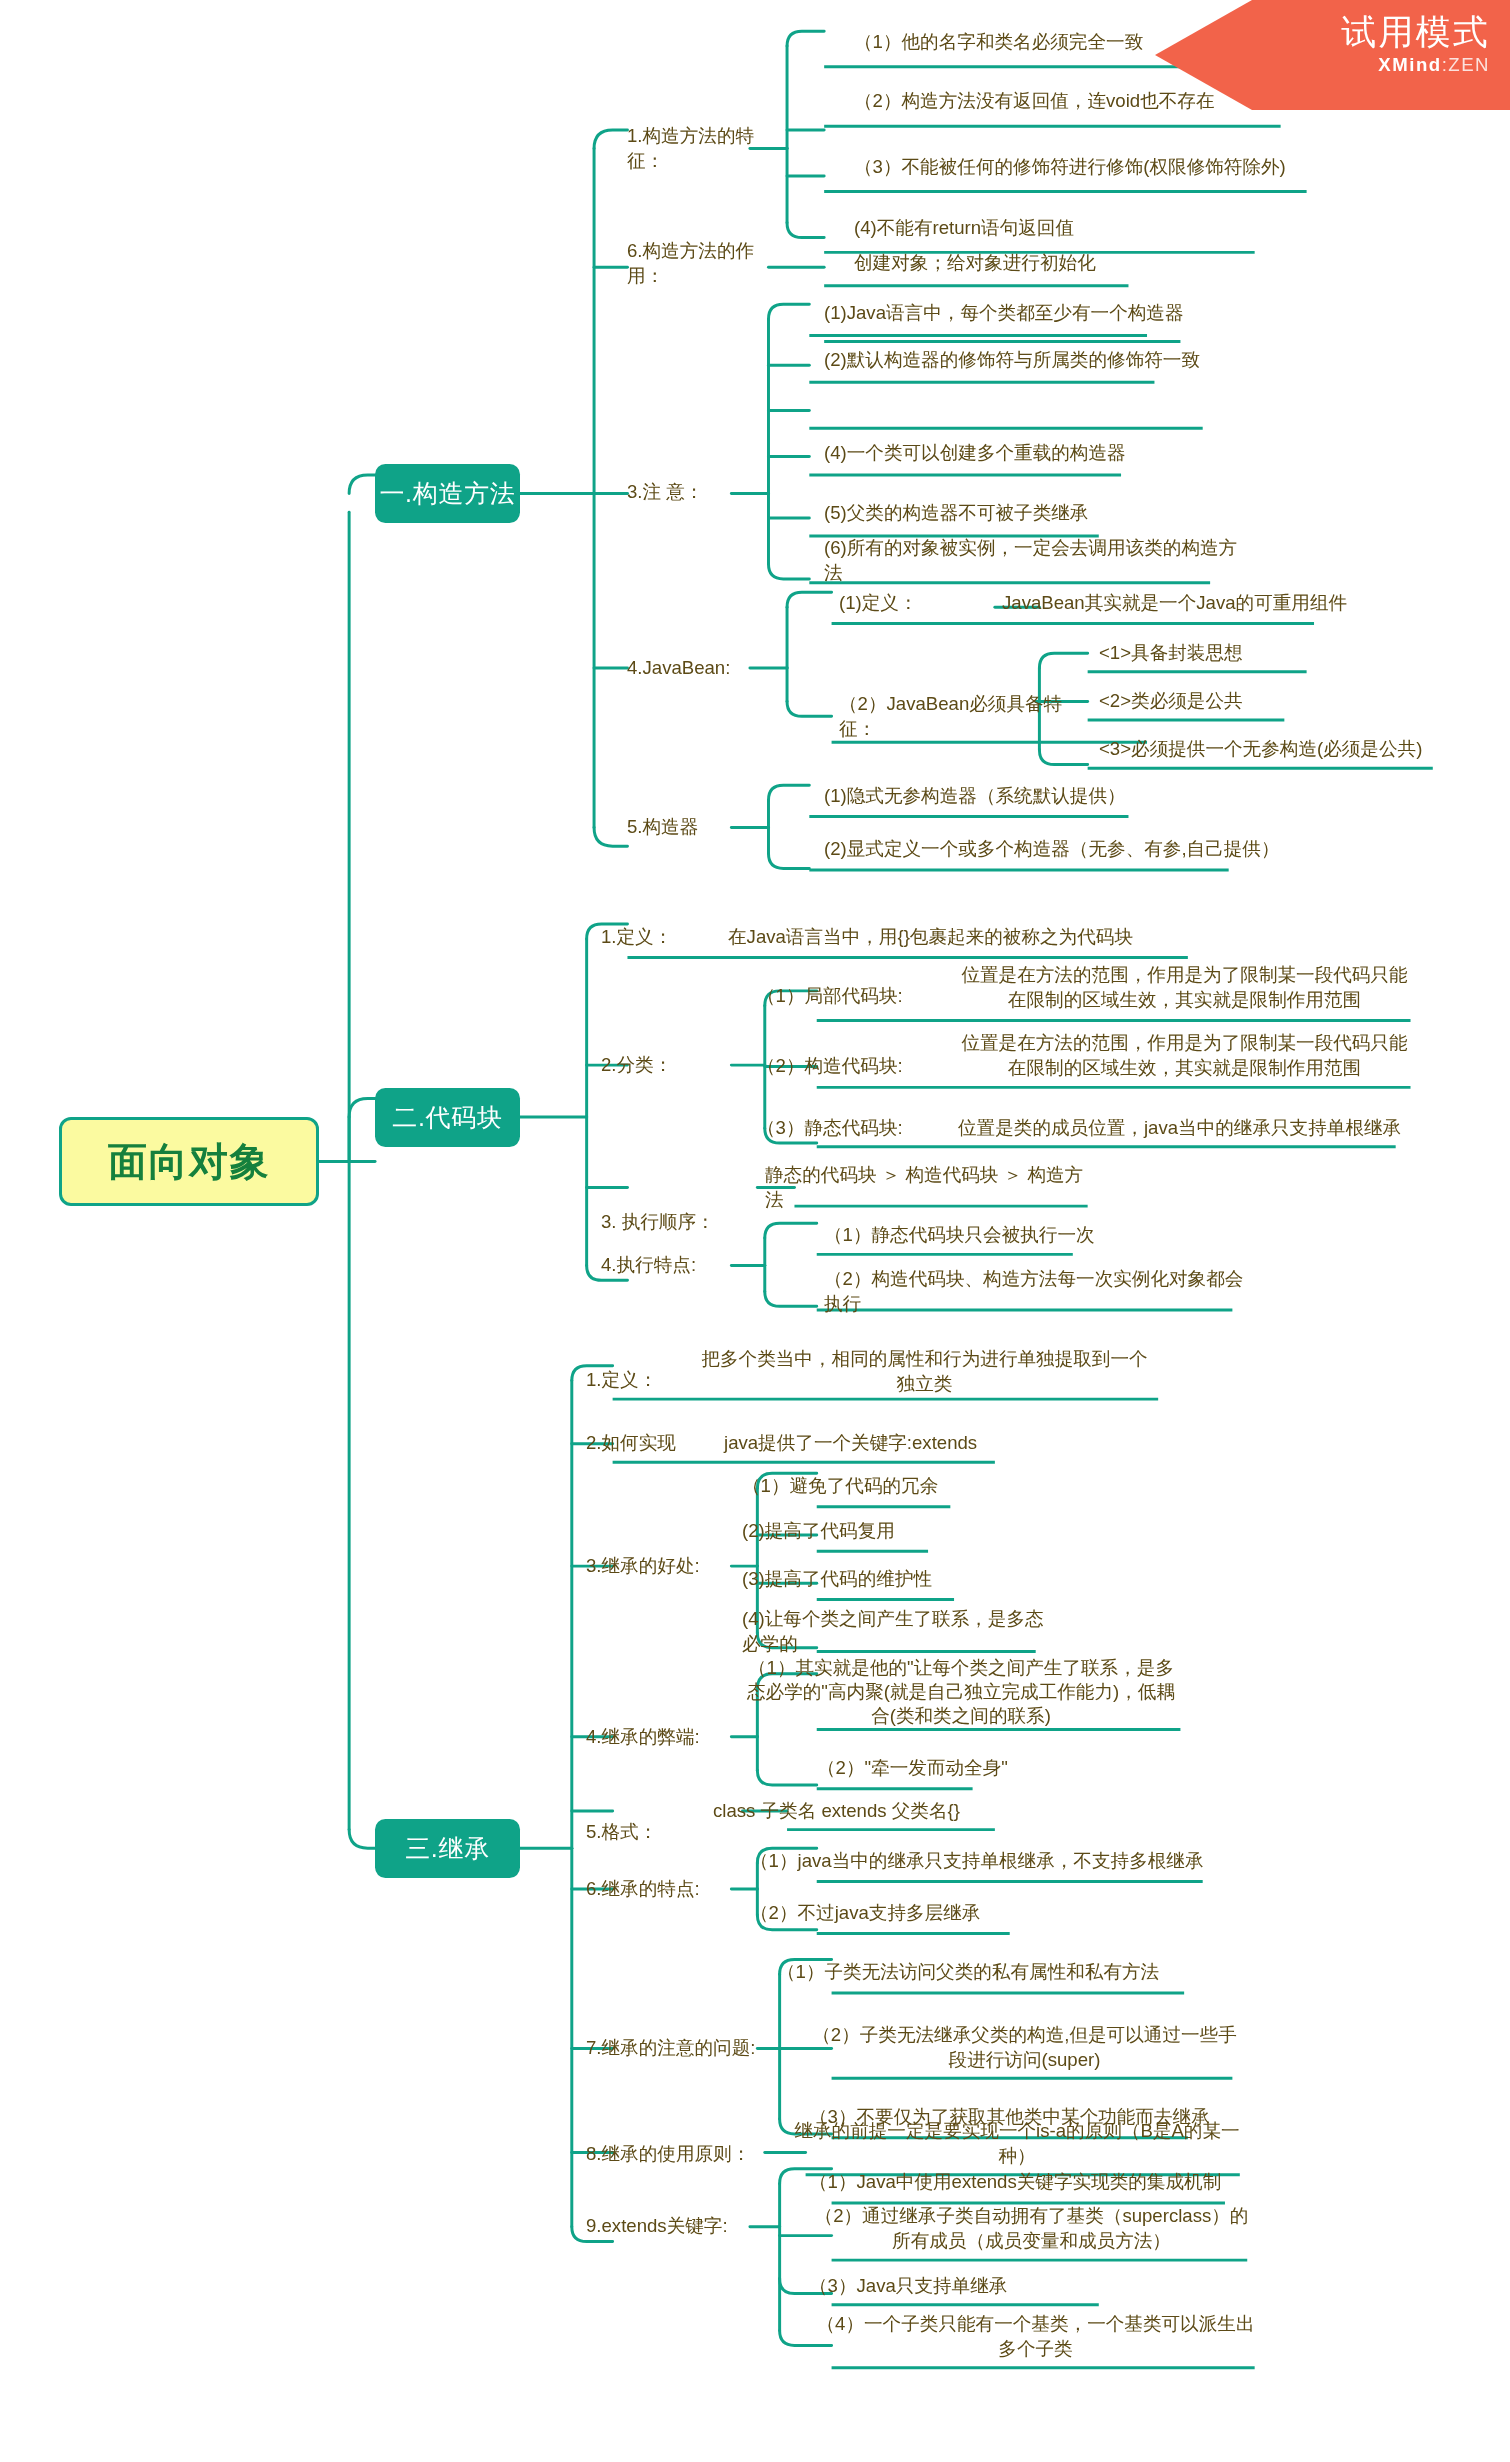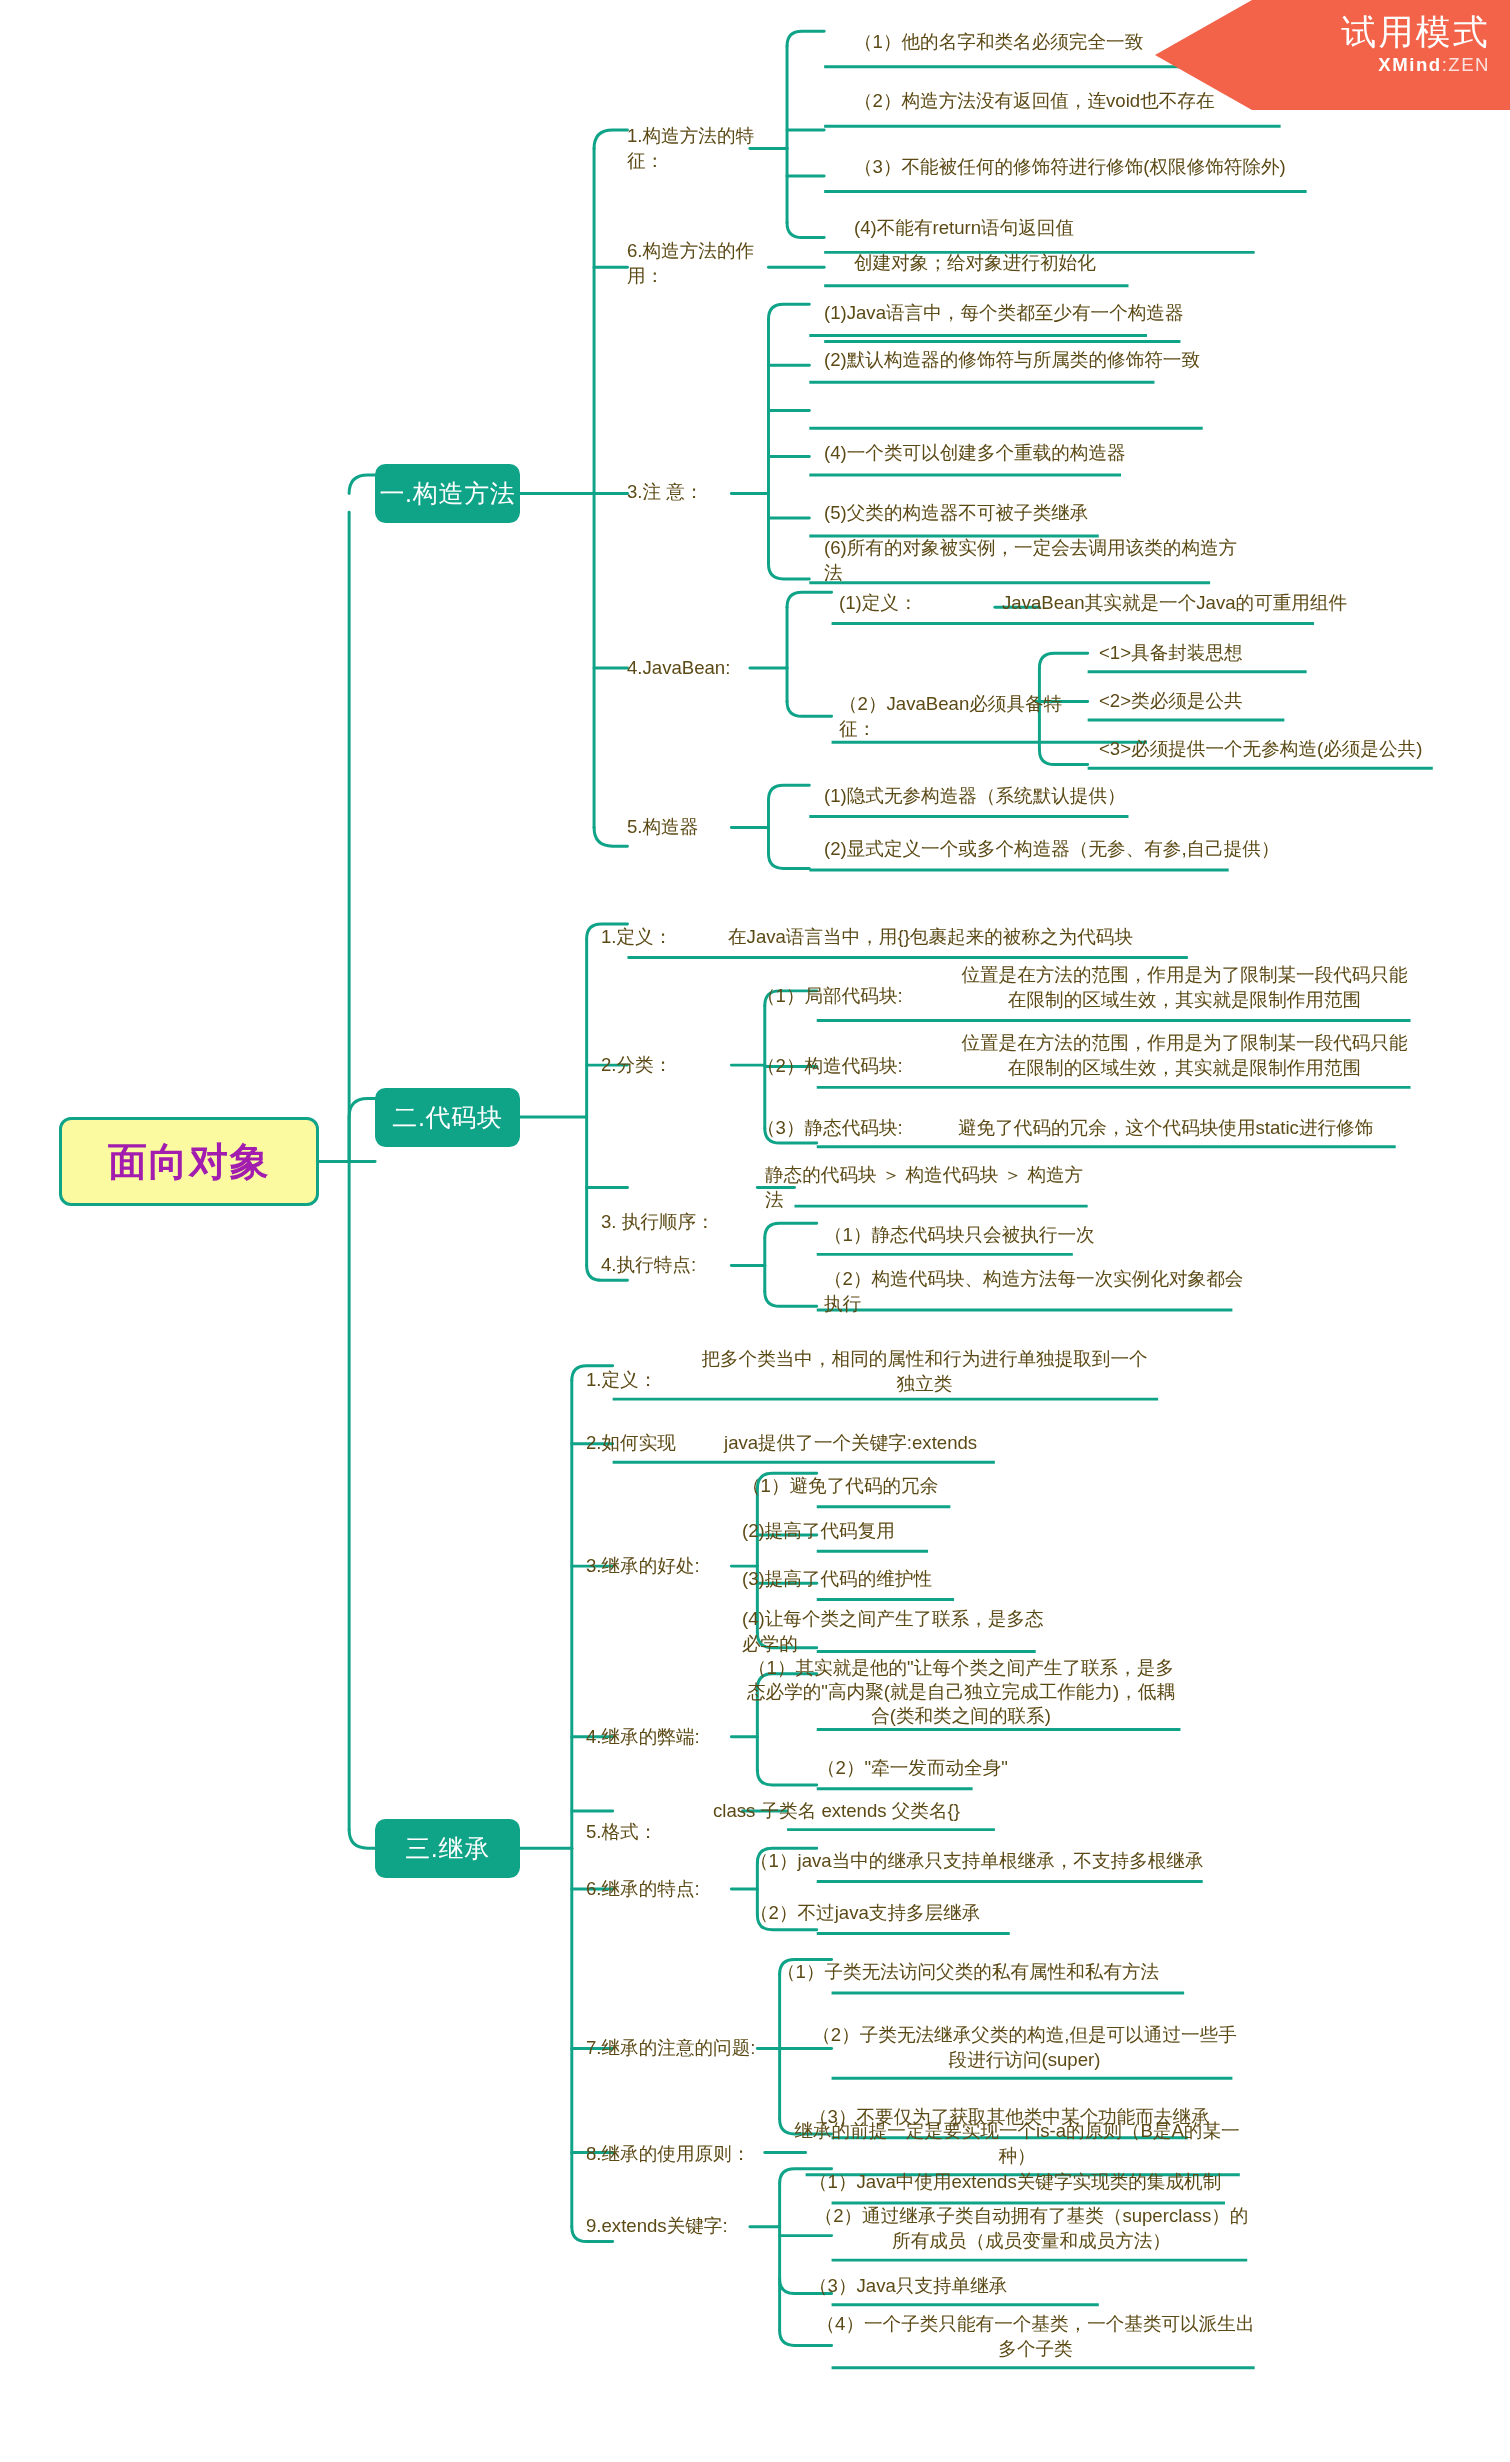--- a/index.html
+++ b/index.html
@@ -21,21 +21,21 @@
   }
   .trial-banner .t1{font-size:35px;font-weight:400;letter-spacing:2.2px;line-height:1.15;}
   .trial-banner .t2{font-size:18.6px;letter-spacing:1.5px;margin-top:1.5px;}
   .trial-banner .t2 b{font-weight:700;}
   .trial-banner .t2 i{font-style:normal;opacity:.82;}
 
   
   .root-node{
     position:absolute;
     background:#fbfaa0;border:3.7px solid #0fa388;border-radius:12px;
-    color:#a21caf;font-size:39px;font-weight:700;
+    color:#15803d;font-size:39px;font-weight:700;
     display:flex;align-items:center;justify-content:center;
     box-sizing:border-box;letter-spacing:1.5px;
   }
   
   .branch-node{
     position:absolute;background:#0fa388;border-radius:10.4px;
     color:#ffffff;font-size:25px;font-weight:400;
     display:flex;align-items:center;justify-content:center;
     box-sizing:border-box;letter-spacing:0.7px;
   }
@@ -348,21 +348,21 @@
   <div class="topic t-lv3 ta-l" style="left:757px;top:1048px;width:186px;height:37px;">
       <span class="txt">（2）构造代码块:</span>
     </div>
   <div class="topic t-lv4 ta-c" style="left:958px;top:1026px;width:453px;height:59px;">
       <span class="txt">位置是在方法的范围，作用是为了限制某一段代码只能在限制的区域生效，其实就是限制作用范围</span>
     </div>
   <div class="topic t-lv3 ta-l" style="left:757px;top:1110px;width:186px;height:37px;">
       <span class="txt">（3）静态代码块:</span>
     </div>
   <div class="topic t-lv4 ta-l" style="left:958px;top:1110px;width:445px;height:37px;">
-      <span class="txt">避免了代码的冗余，这个代码块使用static进行修饰</span>
+      <span class="txt">位置是类的成员位置，java当中的继承只支持单根继承</span>
     </div>
 
   <div class="topic t-lv2 ta-l" style="left:601px;top:1169px;width:148px;height:37px;margin-top:35px;">
       <span class="txt">3. 执行顺序：</span>
     </div>
   <div class="topic t-lv3 ta-l" style="left:765px;top:1169px;width:319px;height:37px;">
       <span class="txt">静态的代码块 ＞ 构造代码块 ＞ 构造方法</span>
     </div>
 
   <div class="topic t-lv2 ta-l" style="left:601px;top:1247px;width:119px;height:37px;">

